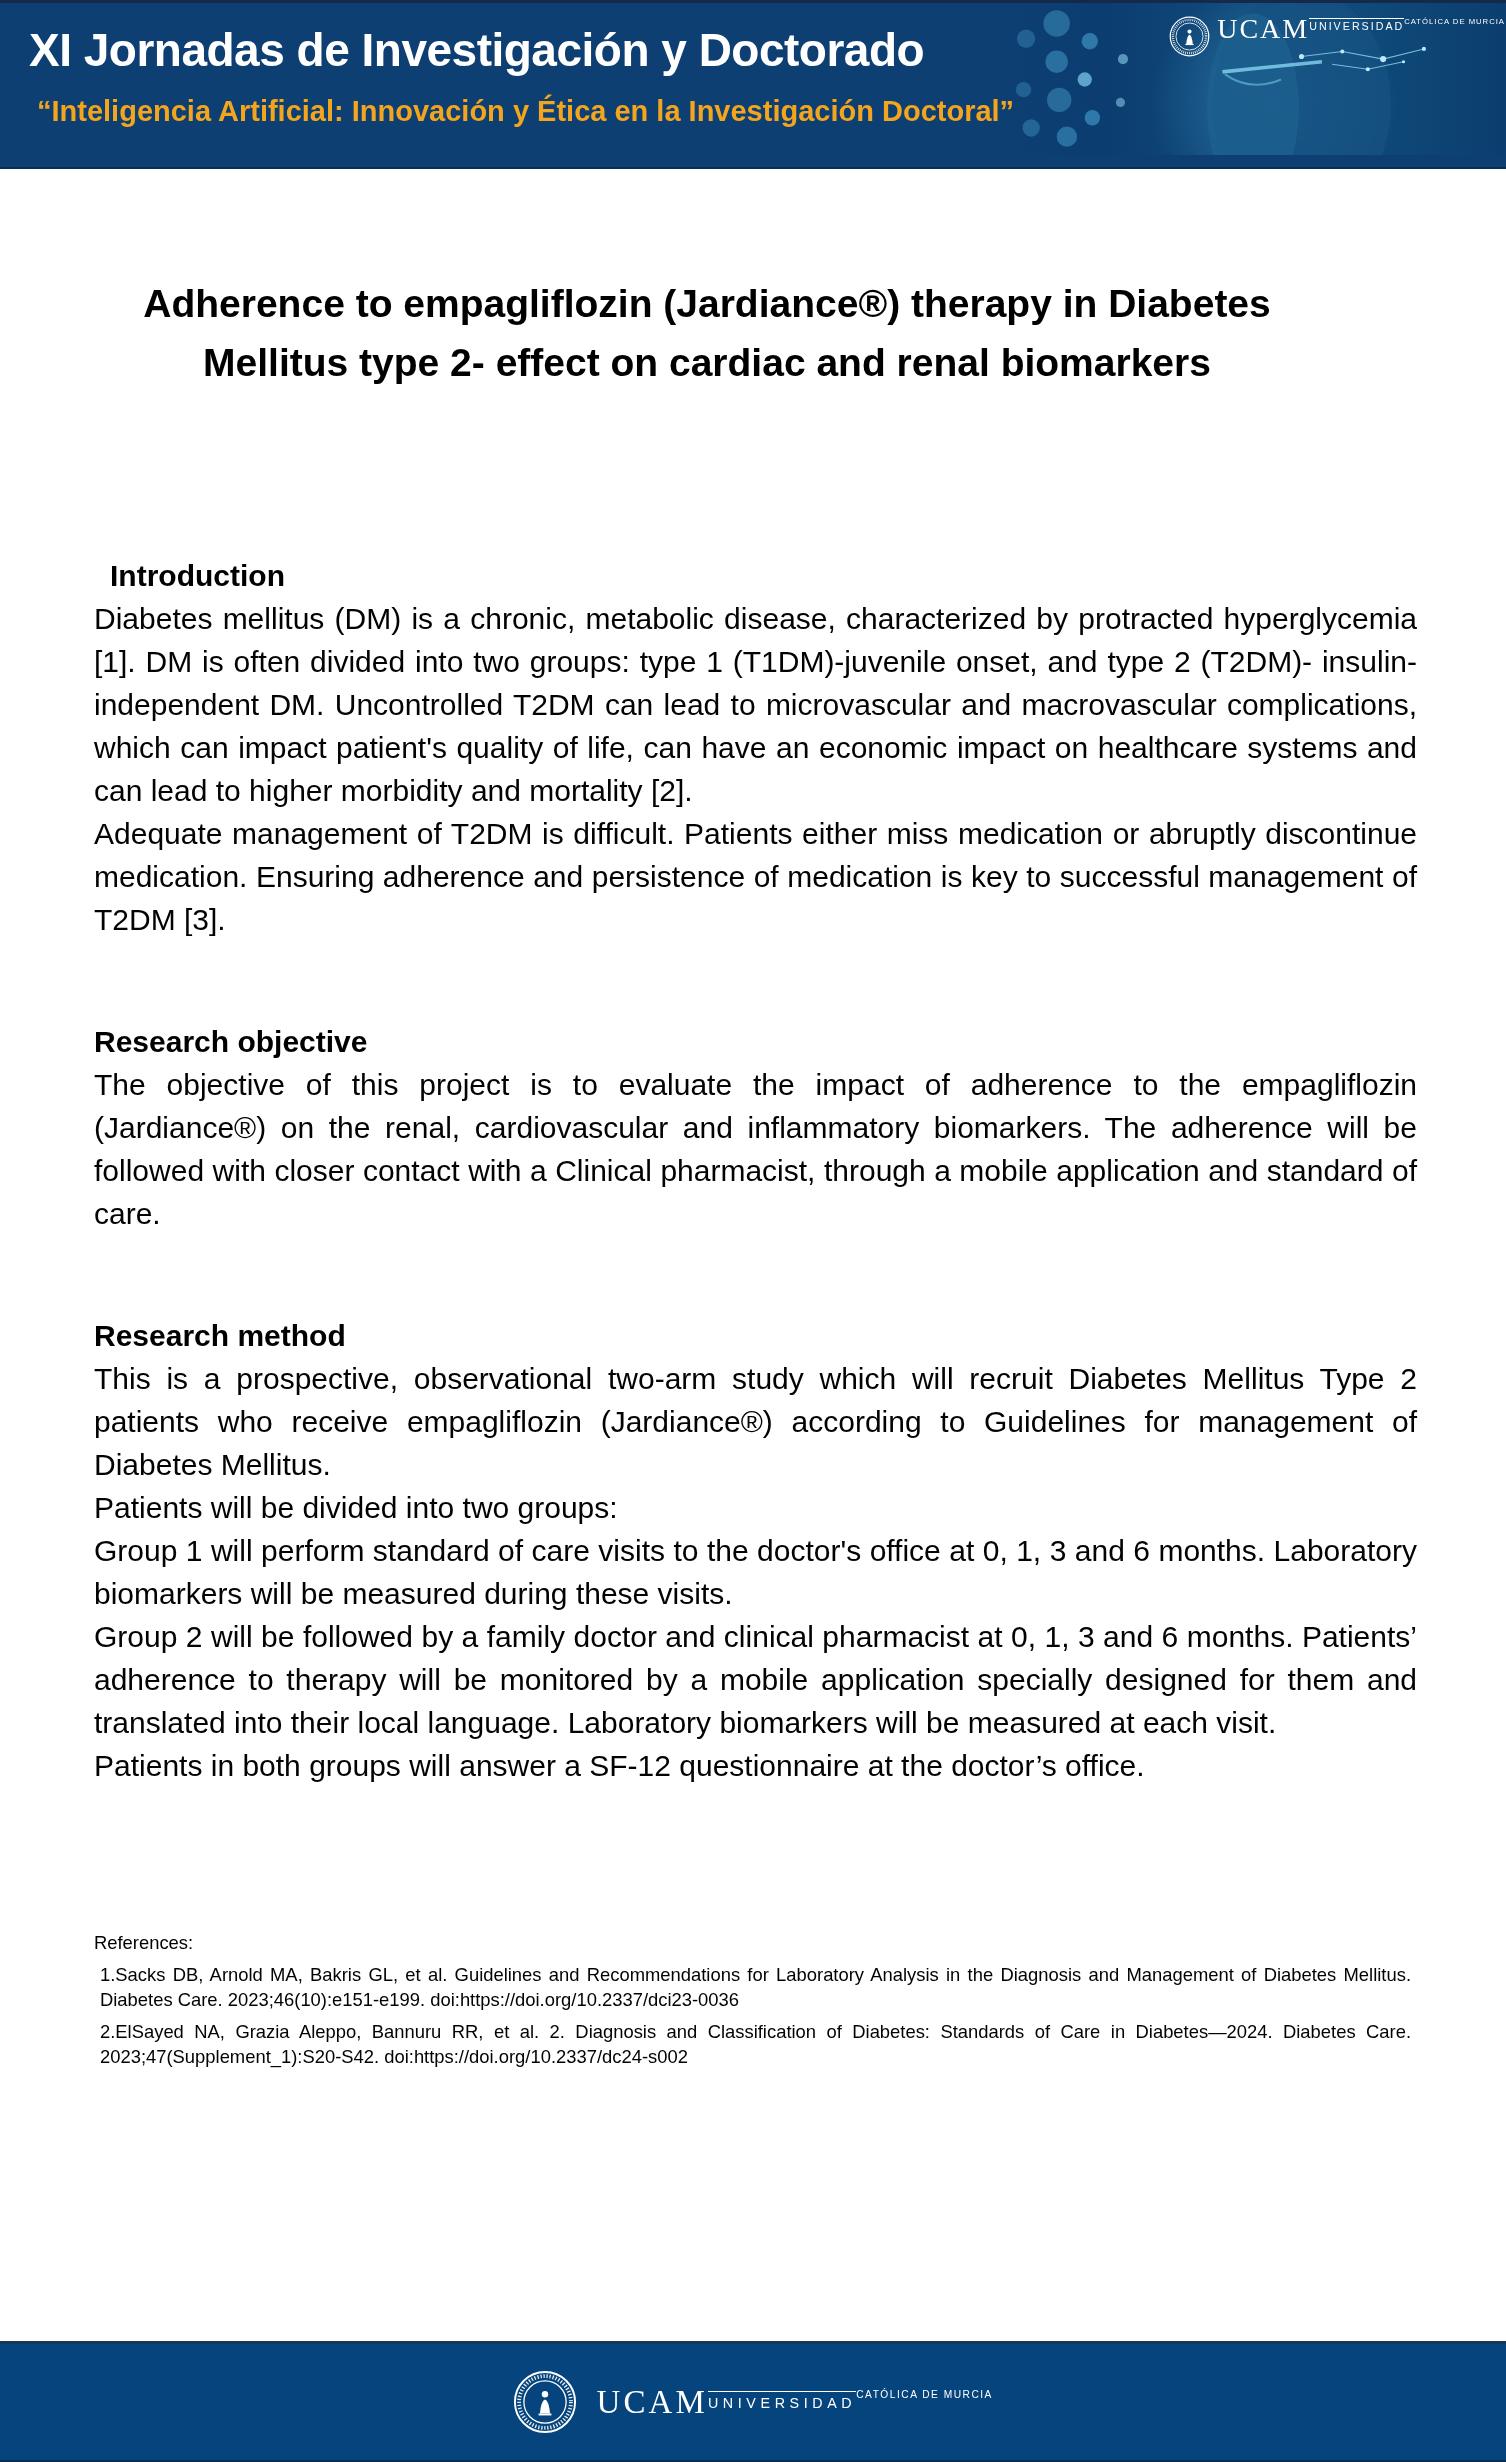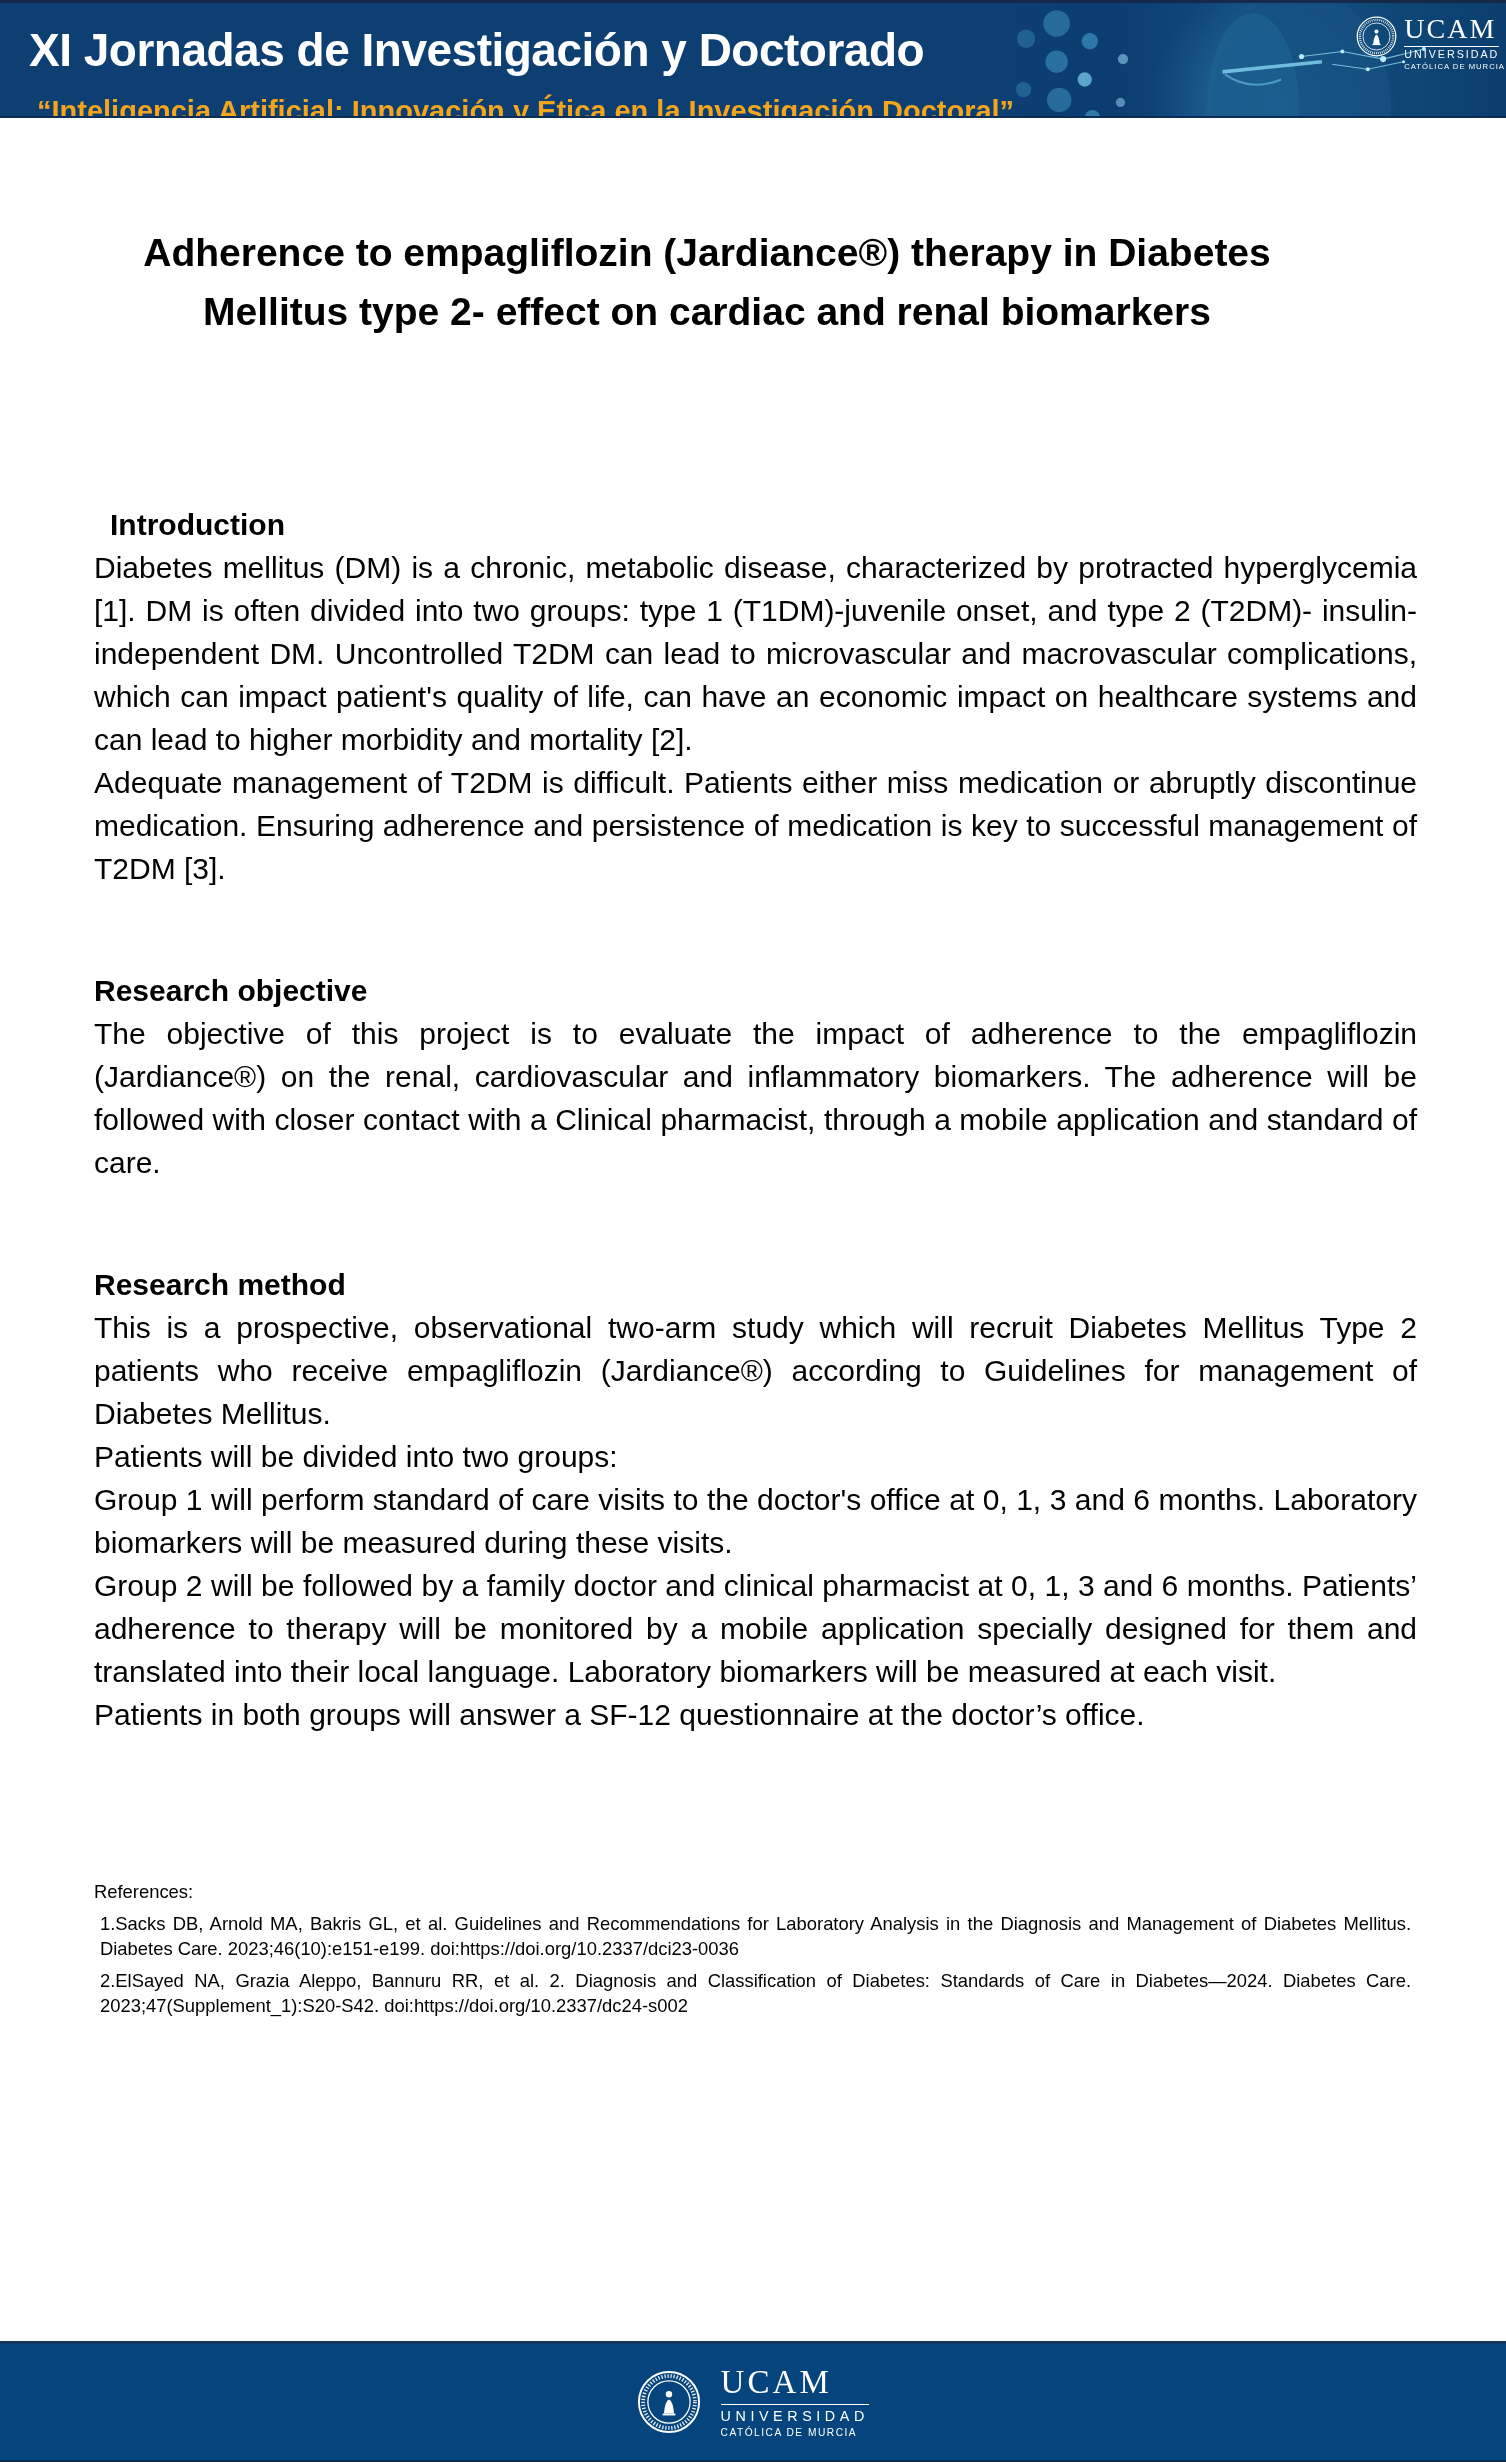--- a/index.html
+++ b/index.html
@@ -10,21 +10,21 @@
     background: #ffffff;
     font-family: "Liberation Sans", sans-serif;
     color: #000000;
     overflow: hidden;
   }
 
   
   .banner {
     position: relative;
     width: 100%;
-    height: 118px;
+    height: 169px;
     background: #0e3f72;
     border-top: 3.1px solid #15294b;
     border-bottom: 2px solid #0a2d55;
     box-sizing: border-box;
     overflow: hidden;
   }
   .banner-art {
     position: absolute;
     top: 0; right: 0;
     width: 511px; height: 152px;
@@ -54,21 +54,21 @@
   .banner-logo {
     position: absolute;
     top: 12.3px; right: 1px;
     display: flex;
     align-items: flex-start;
     gap: 7.2px;
     color: #ffffff;
     z-index: 4;
   }
   .banner-logo .seal { width: 41px; height: 41px; margin-top: 1px; }
-  .logo-text { display: flex; flex-direction: column; align-items: flex-start; }
+  .logo-text { display: flex; flex-direction: row; align-items: flex-start; }
   .banner-logo .wordmark {
     font-family: "Liberation Serif", serif;
     font-size: 28px; line-height: 1; letter-spacing: 2px; font-weight: 400;
   }
   .banner-logo .uni {
     font-size: 10.7px; letter-spacing: 2px; margin-top: 3.1px; padding-top: 2px;
     border-top: 1px solid #ffffff; line-height: 1;
   }
   .banner-logo .cdm { font-size: 7.7px; letter-spacing: 1px; margin-top: 2.6px; line-height: 1; }
 

